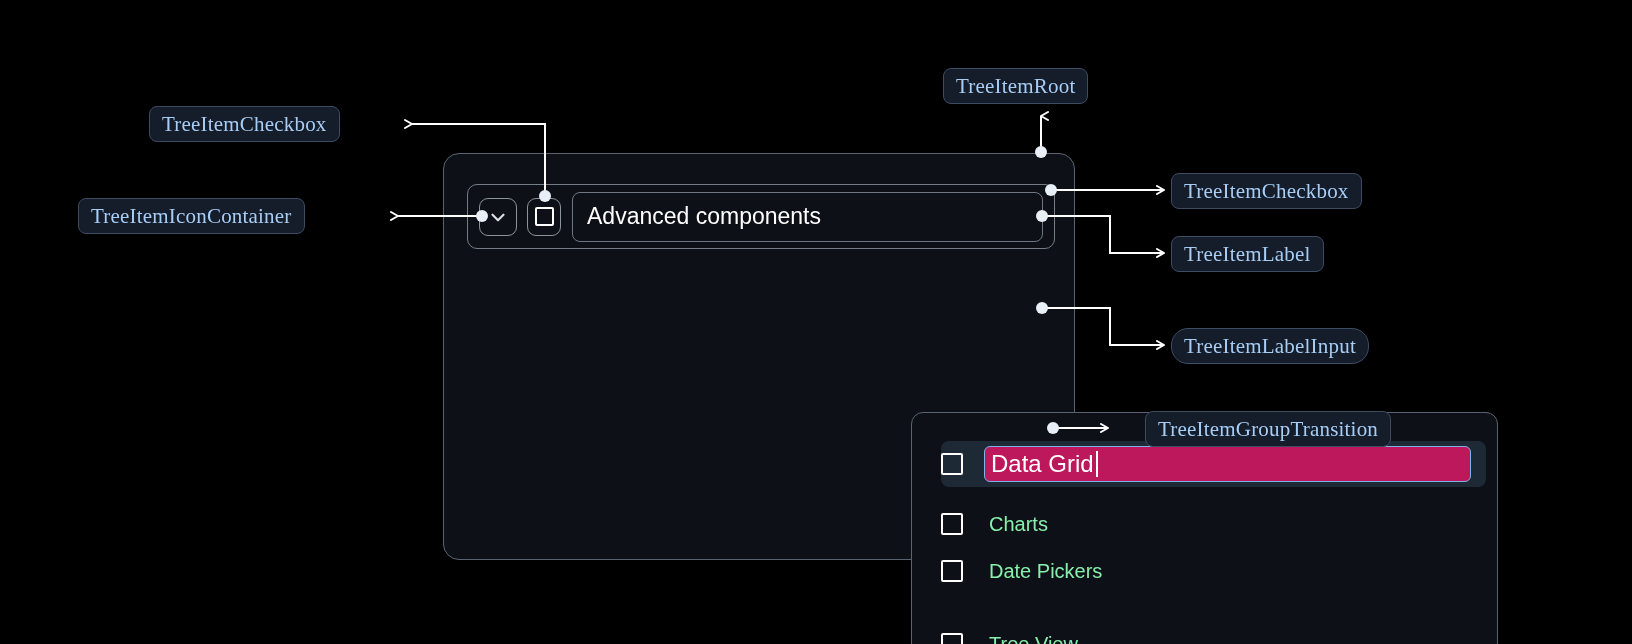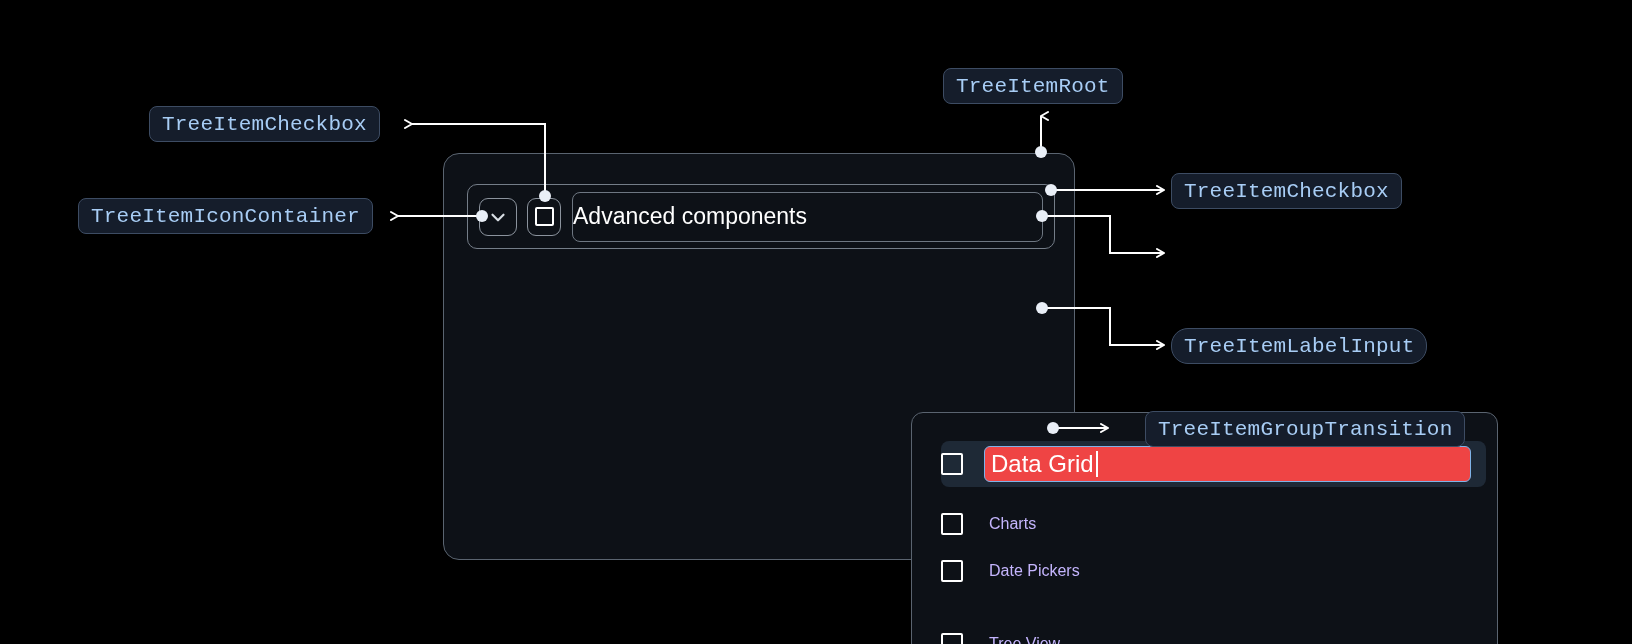--- a/index.html
+++ b/index.html
@@ -23,21 +23,21 @@
   }
 
   
   .badge {
     position: absolute;
     box-sizing: border-box;
     background: #151d2b;
     border: 1px solid #3d4c63;
     border-radius: 8px;
     color: #a8cdf5;
-    font-family: Liberation Mono, monospace;
+    font-family: Liberation Serif, serif;
     font-size: 21px;
     letter-spacing: 0.2px;
     line-height: 1;
     display: flex;
     align-items: center;
     justify-content: center;
     padding: 0 12px;
     height: 36px;
     white-space: nowrap;
   }
@@ -114,20 +114,21 @@
 
   .tree-label {
     margin-left: 11px;
     height: 50px;
     flex: 1 1 auto;
     box-sizing: border-box;
     border: 1px solid #6e7782;
     border-radius: 8px;
     display: flex;
     align-items: center;
+    padding-left: 14px;
     color: #ffffff;
     font-size: 23px;
     margin-right: 11px;
   }
 
   .group-transition {
     position: absolute;
     left: 467px;
     top: 258px;
     width: 587px;
@@ -159,34 +160,34 @@
     width: 22px;
     height: 22px;
     box-sizing: border-box;
     border: 2.5px solid #ffffff;
     border-radius: 2px;
     flex: 0 0 auto;
     margin-left: 0px;
   }
 
   .child-text {
-    color: #c4b5fd;
-    font-size: 16px;
+    color: #86efac;
+    font-size: 20px;
     margin-left: 26px;
     white-space: nowrap;
   }
 
   .label-input {
     margin-left: 21px;
     height: 36px;
     width: 487px;
     box-sizing: border-box;
     border: 1.5px solid #7fb3e8;
     border-radius: 6px;
-    background: #ef4444;
+    background: #be185d;
     display: flex;
     align-items: center;
     padding-left: 6px;
     color: #ffffff;
     font-size: 24px;
   }
   .caret {
     display: inline-block;
     width: 2px;
     height: 26px;
@@ -297,20 +298,23 @@
   </div>
 
   <div class="badge" style="left:943px; top:68px;">
     <span>TreeItemRoot</span>
   </div>
 
   <div class="badge" style="left:1171px; top:173px;">
     <span>TreeItemCheckbox</span>
   </div>
 
+  <div class="badge" style="left:1171px; top:236px;">
+    <span>TreeItemLabel</span>
+  </div>
 
   <div class="badge" style="left:1171px; top:328px;border-radius:17px;">
     <span>TreeItemLabelInput</span>
   </div>
 
   <div class="badge" style="left:1145px; top:411px;">
     <span>TreeItemGroupTransition</span>
   </div>
 
 </div>

